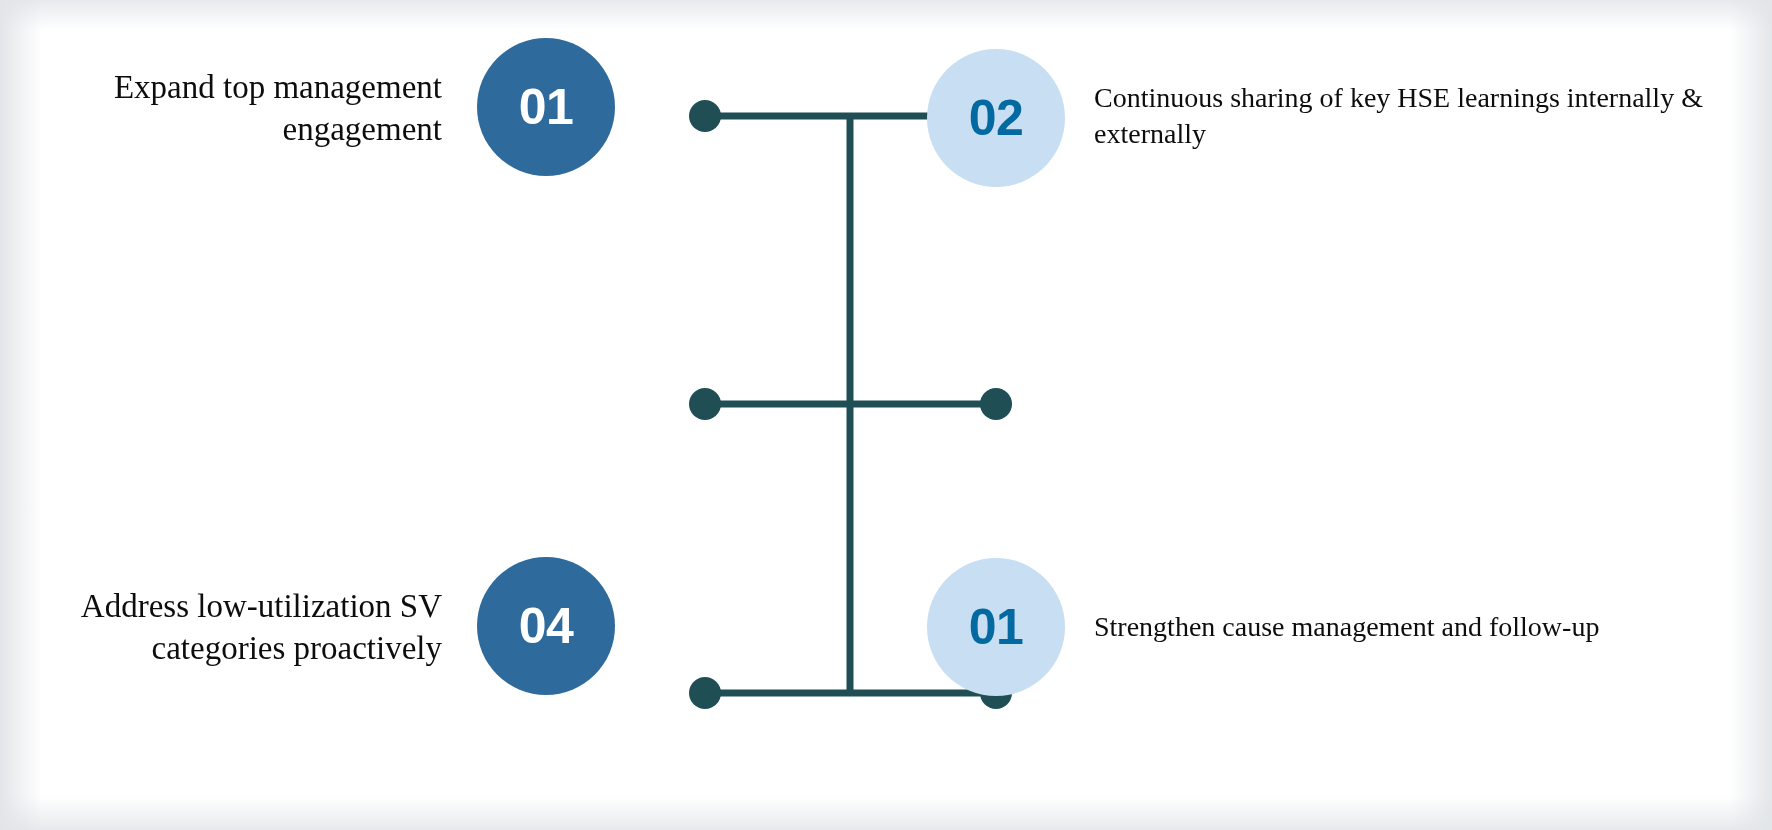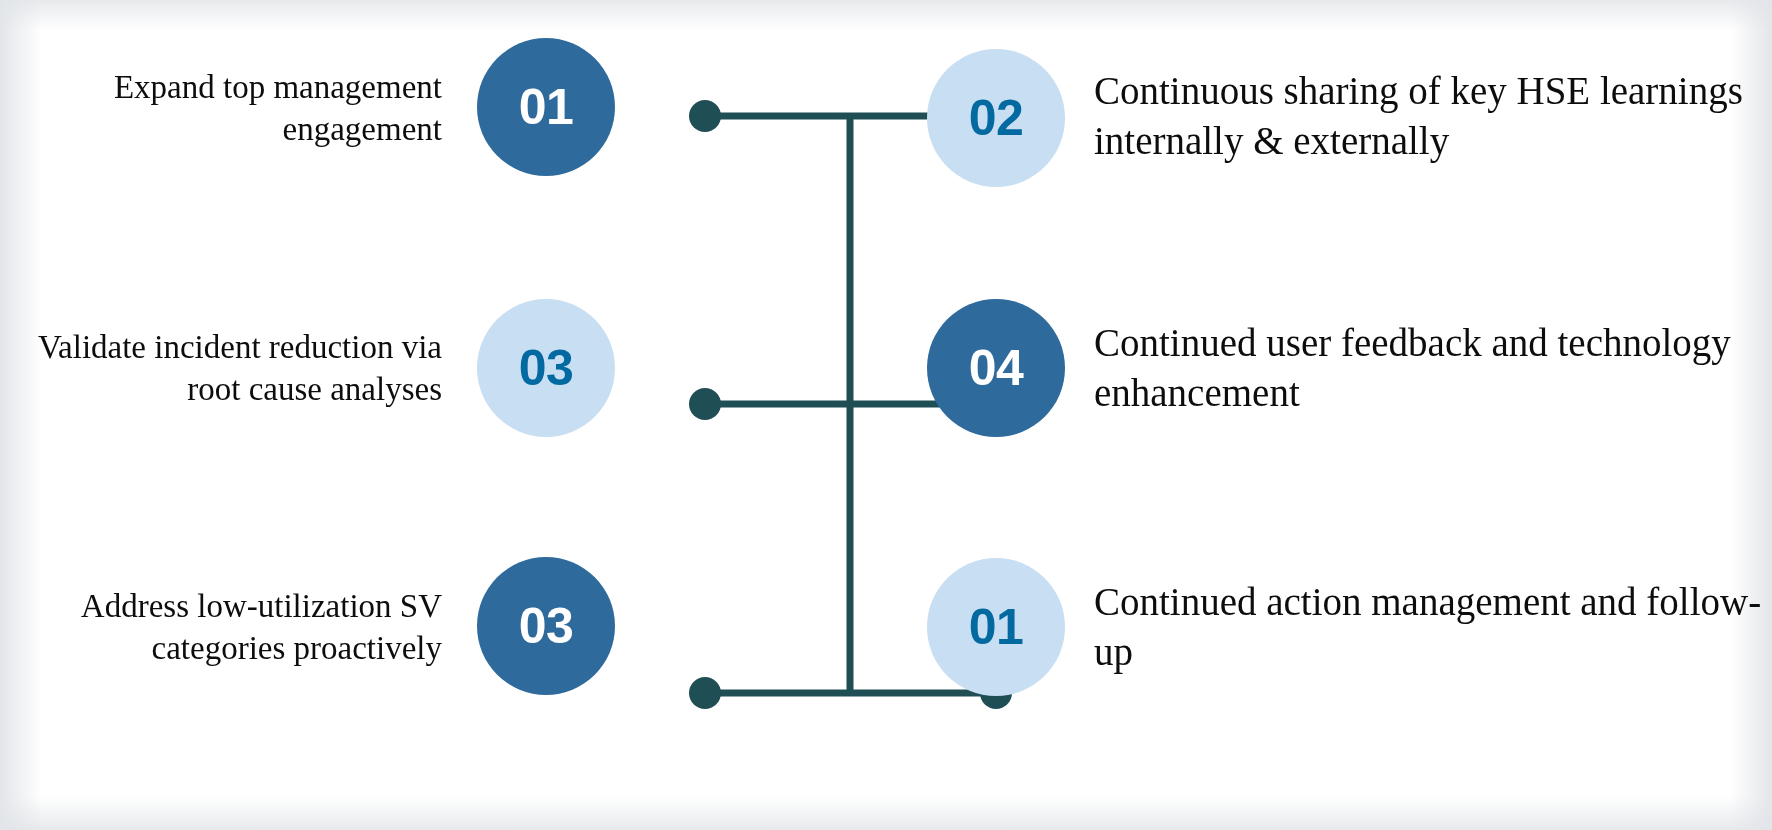--- a/index.html
+++ b/index.html
@@ -64,21 +64,21 @@
     font-size: 33px;
     line-height: 1.28;
     color: #0d0d0d;
     padding-left: 8px;
   }
   .right-text {
     width: 700px;
     text-align: left;
     padding-left: 22px;
     box-sizing: border-box;
-    font-size: 39px;
+    font-size: 28px;
     line-height: 1.28;
     color: #0d0d0d;
   }
 
   .bubble-slot {
     width: 152px;
     display: flex;
     justify-content: center;
     align-items: center;
   }
@@ -141,37 +141,26 @@
     <div class="bubble-slot">
       <div class="bubble dark bubble-left">01</div>
     </div>
     <div class="gap-slot"></div>
     <div class="bubble-slot">
       <div class="bubble light bubble-right">02</div>
     </div>
     <div class="right-text">Continuous sharing of key HSE learnings internally &amp; externally</div>
   </div>
 
-  <div class="row" id="row-2">
-    <div class="left-text">Validate incident reduction via root cause analyses</div>
-    <div class="bubble-slot">
-      <div class="bubble light bubble-left">03</div>
-    </div>
-    <div class="gap-slot"></div>
-    <div class="bubble-slot">
-      <div class="bubble dark bubble-right">04</div>
-    </div>
-    <div class="right-text">Continued user feedback and technology enhancement</div>
-  </div>
 
   <div class="row" id="row-3">
     <div class="left-text">Address low-utilization SV categories proactively</div>
     <div class="bubble-slot">
-      <div class="bubble dark bubble-left">03</div>
+      <div class="bubble dark bubble-left">04</div>
     </div>
     <div class="gap-slot"></div>
     <div class="bubble-slot">
       <div class="bubble light bubble-right">01</div>
     </div>
-    <div class="right-text">Continued action management and follow-up</div>
+    <div class="right-text">Strengthen cause management and follow-up</div>
   </div>
 
 </div>
 
 </body></html>

